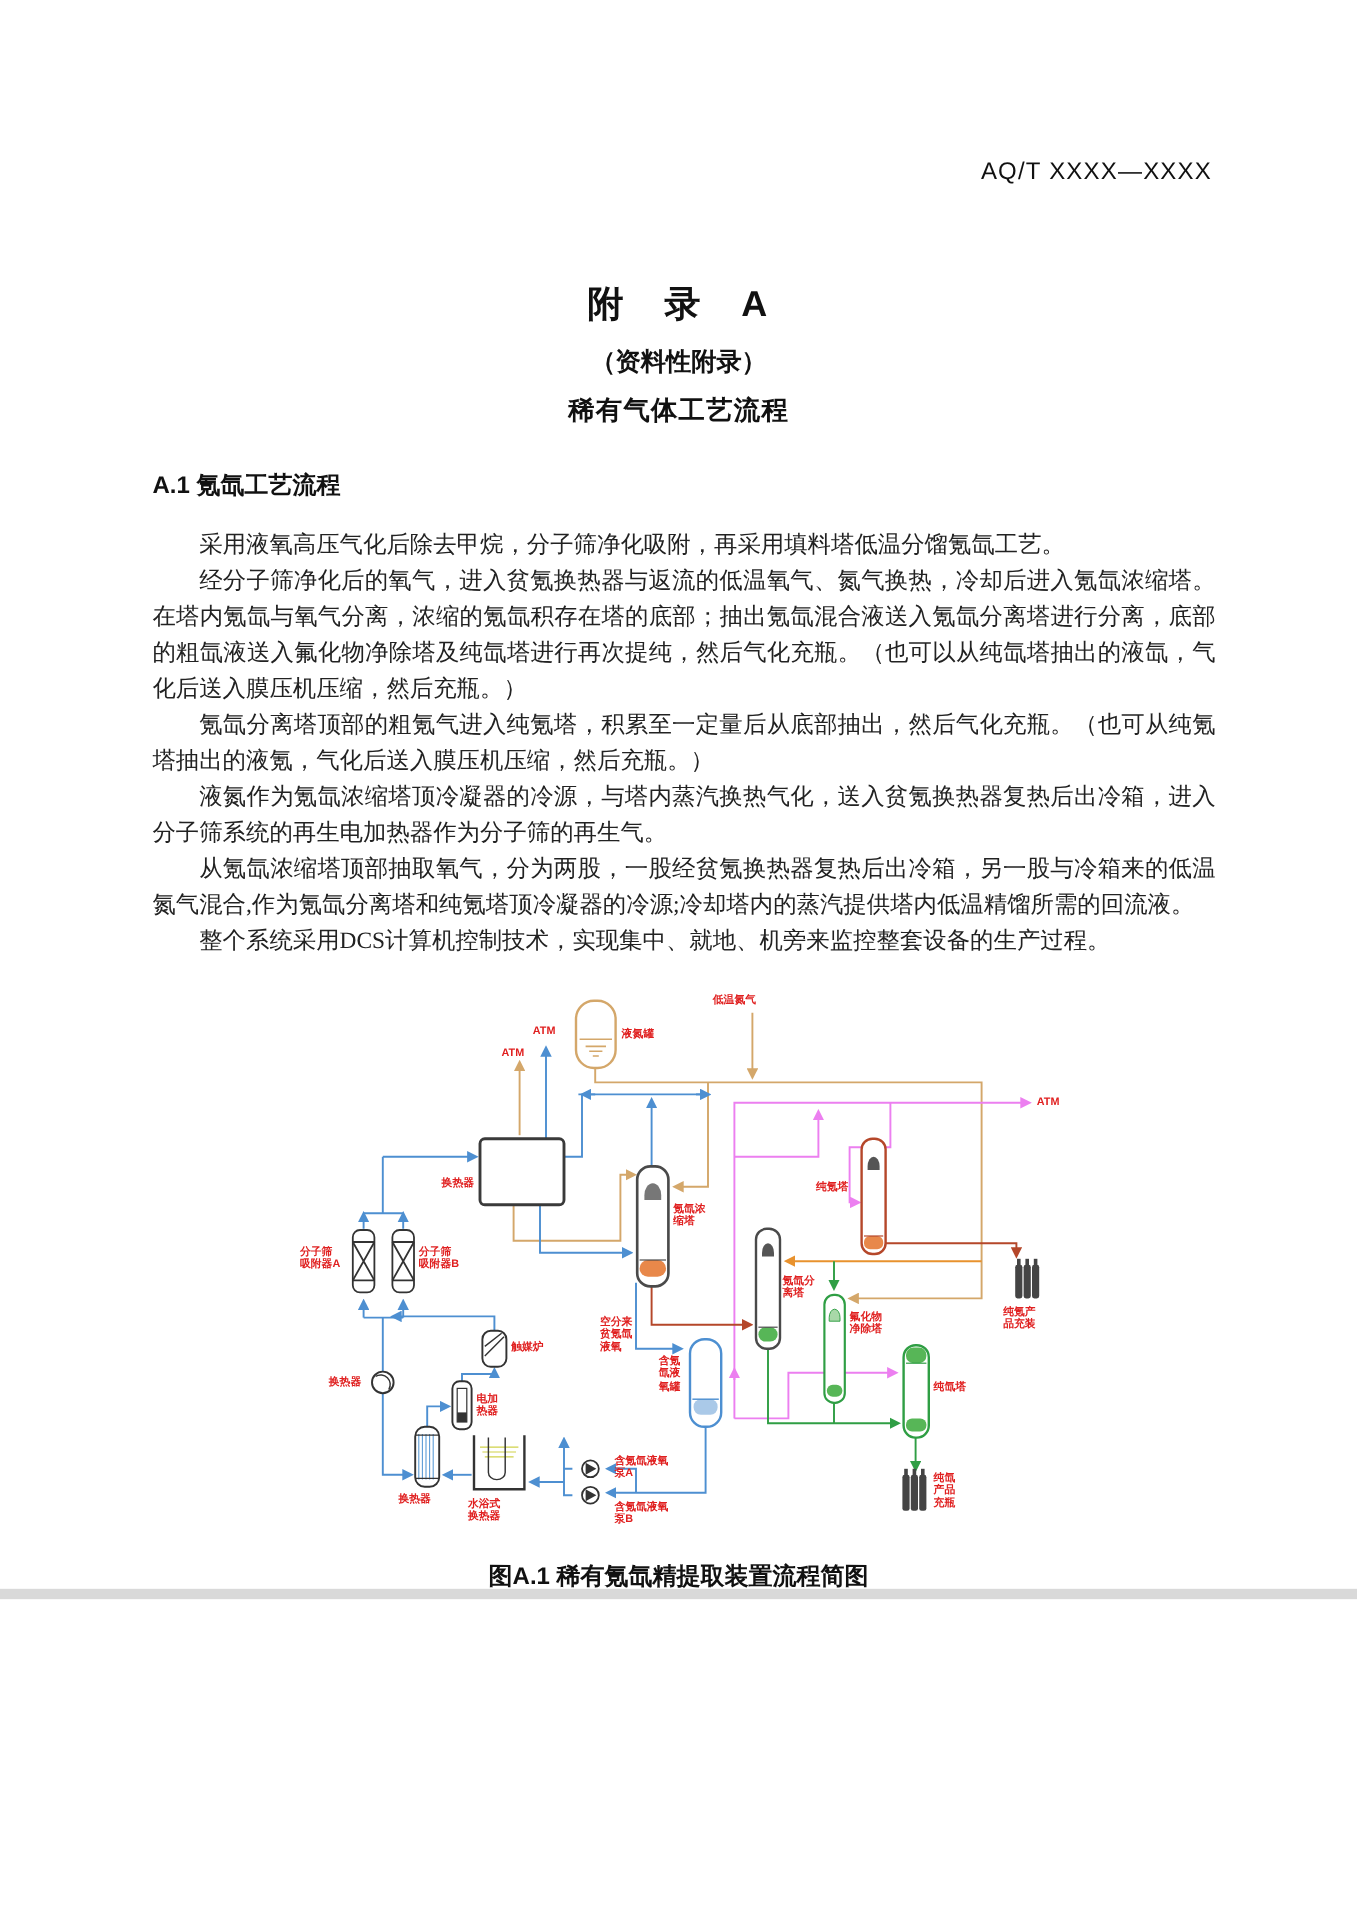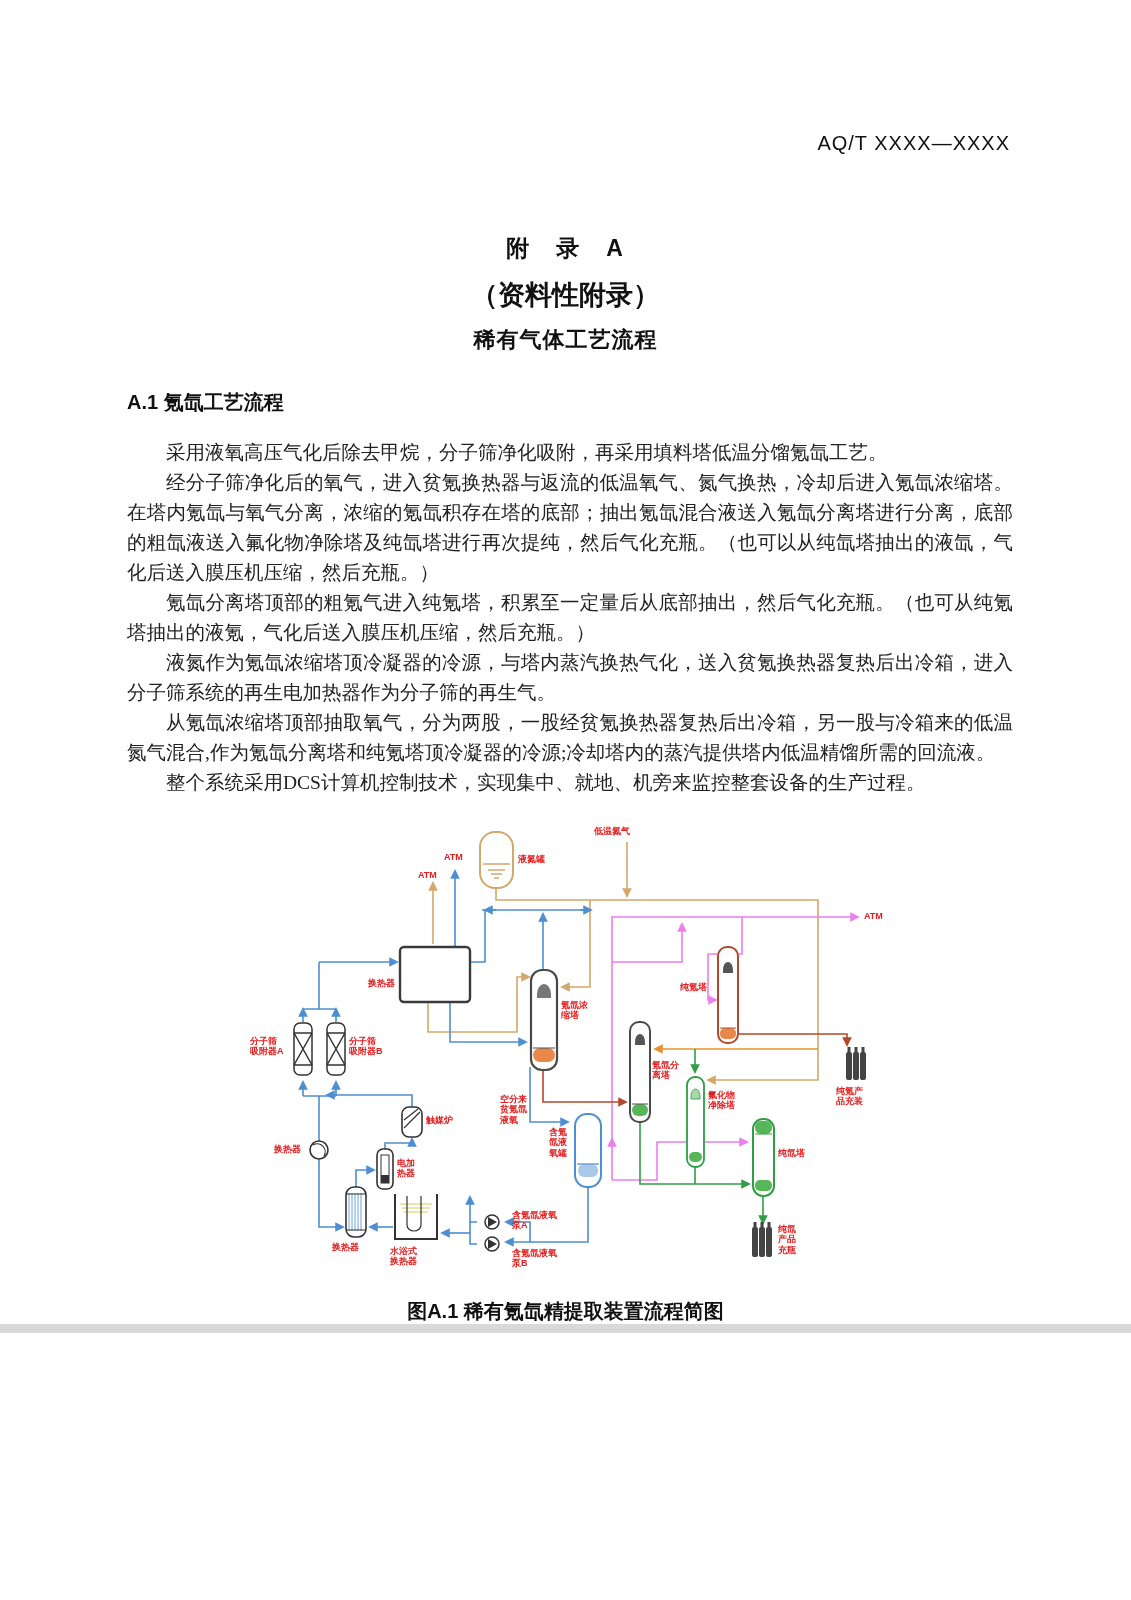--- a/index.html
+++ b/index.html
@@ -8,22 +8,22 @@
     position:relative; width:1131px; height:1333px; background:#ffffff;
     overflow:hidden; font-family:"Liberation Serif","DejaVu Serif",serif; color:#1a1a1a;
   }
   .doc-header {
     margin:132px 121px 0 0; text-align:right;
     font-family:"Liberation Sans","DejaVu Sans",sans-serif;
     font-size:20px; letter-spacing:1px; color:#111;
   }
   .title-block { margin-top:78px; text-align:center;
     font-family:"Liberation Sans","DejaVu Sans",sans-serif; font-weight:bold; color:#111; }
-  .title-line1 { font-size:23px; letter-spacing:2px; }
-  .title-line2 { font-size:27px; margin-top:13px; }
+  .title-line1 { font-size:30px; letter-spacing:2px; }
+  .title-line2 { font-size:21px; margin-top:13px; }
   .title-line3 { font-size:22px; margin-top:12px; letter-spacing:1px; }
   .section-heading {
     margin:34px 0 15px 127px;
     font-family:"Liberation Sans","DejaVu Sans",sans-serif;
     font-weight:bold; font-size:20px; color:#111;
   }
   .body-text { margin:22px 118px 0 127px; }
   .body-text p {
     font-size:19.5px; line-height:30px; text-align:justify;
     text-indent:2em; color:#222;

